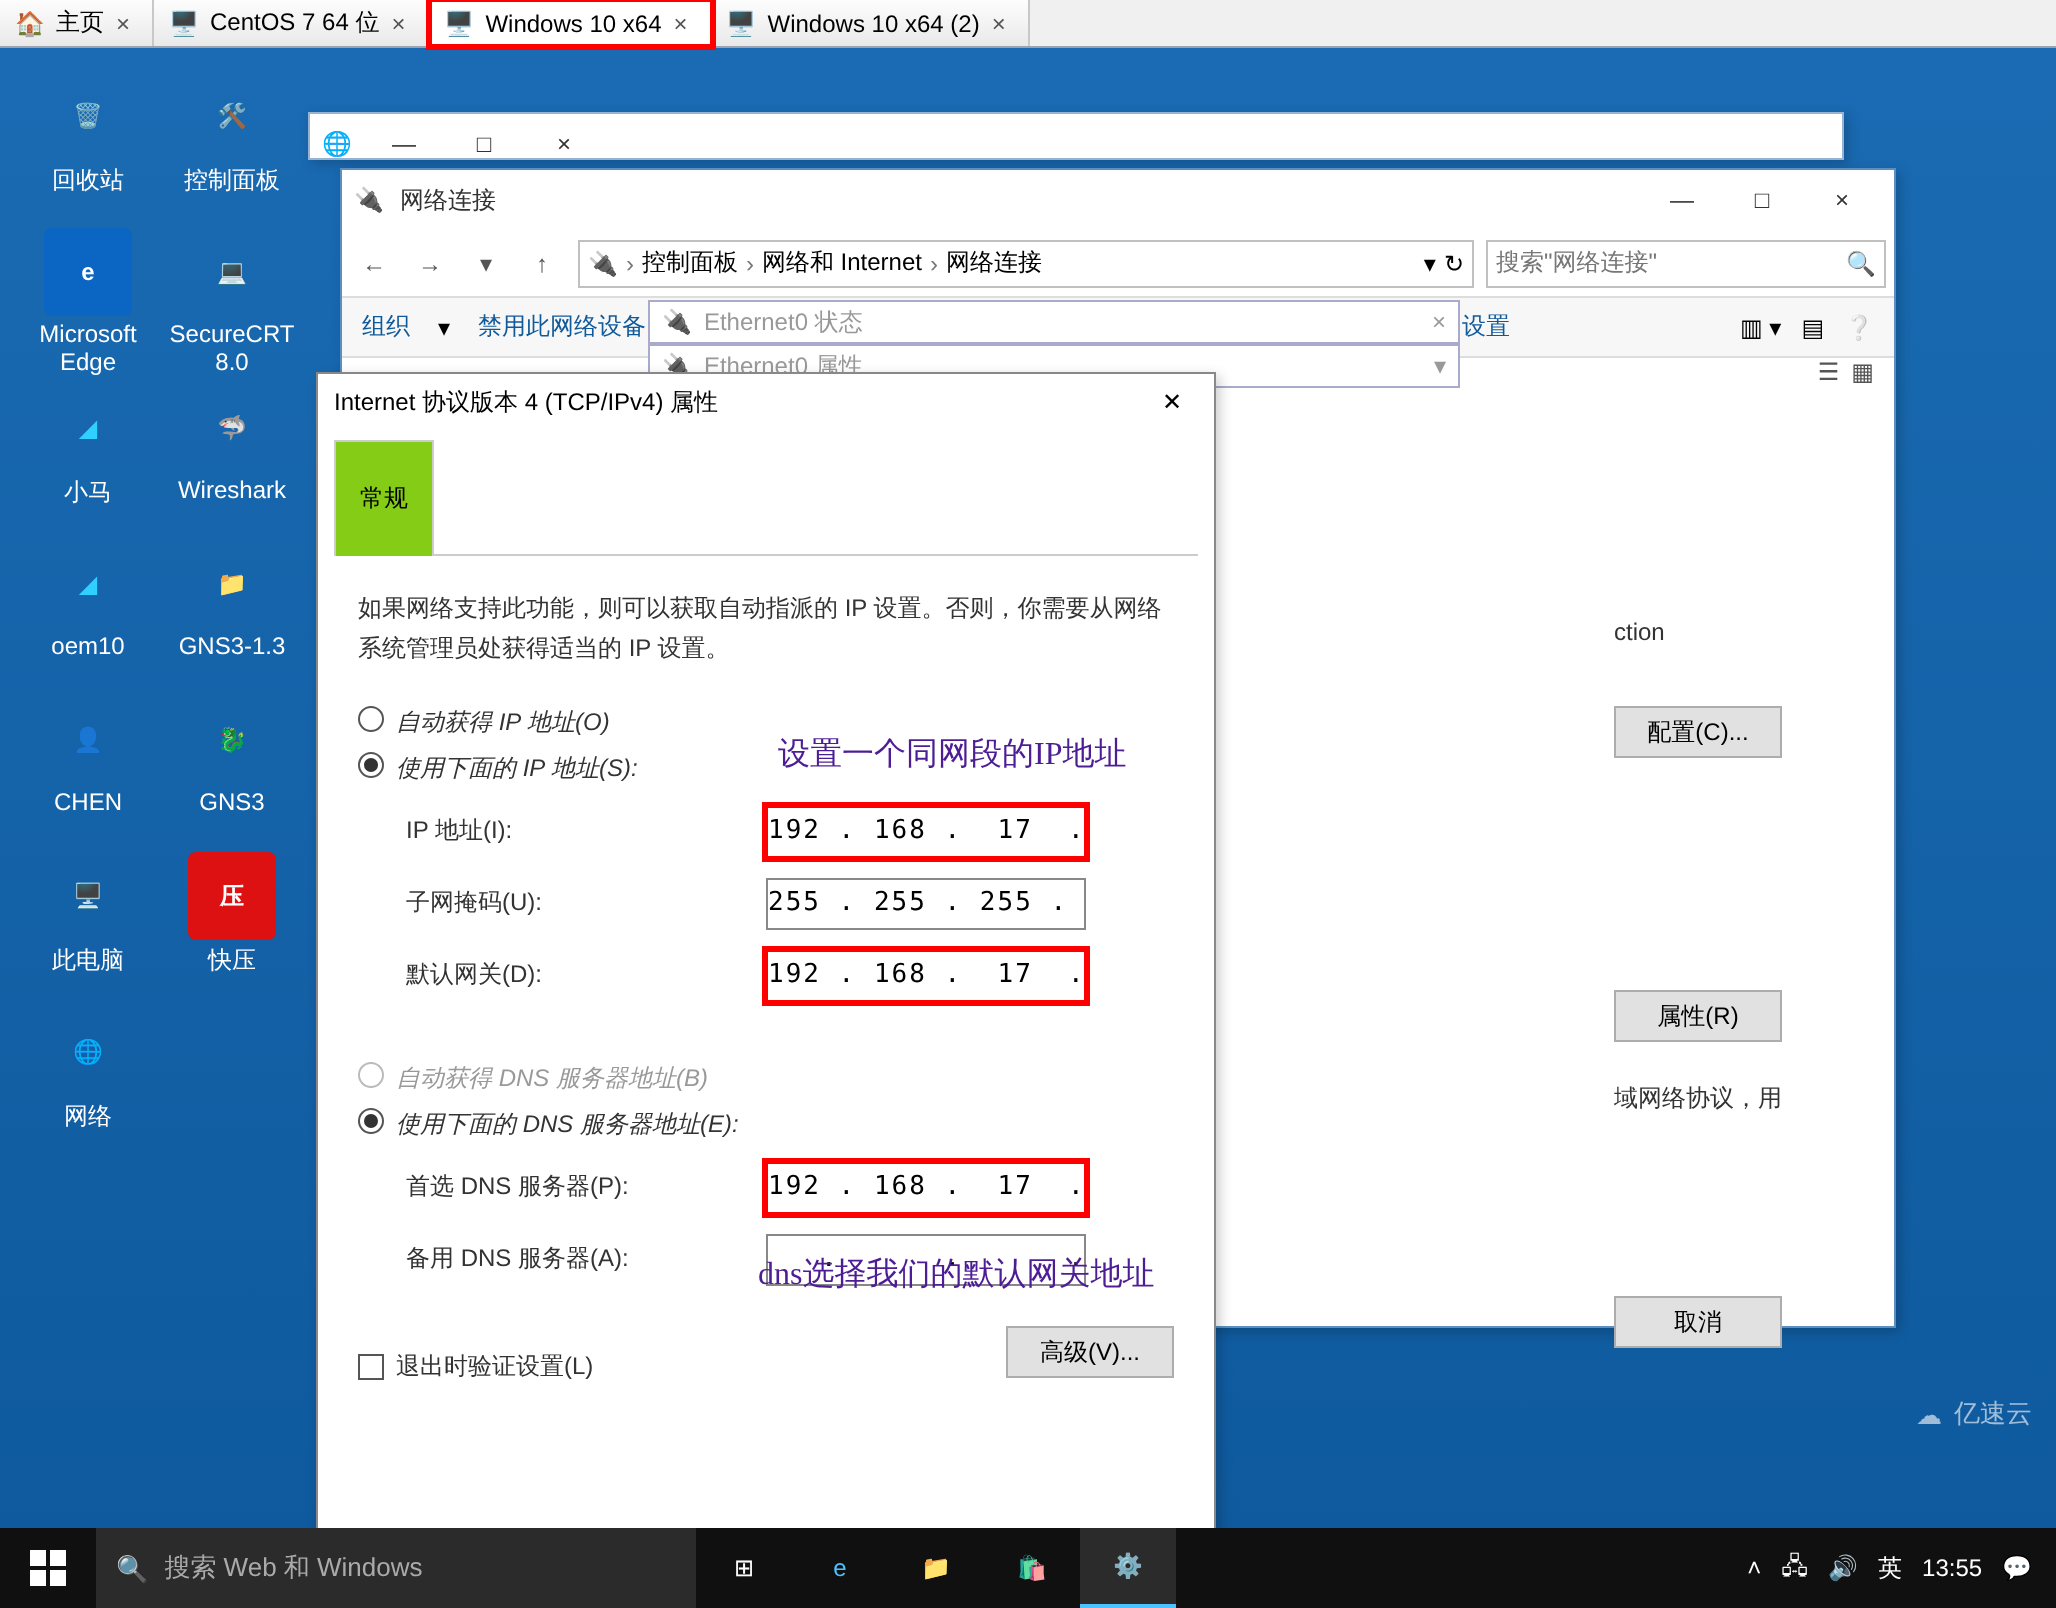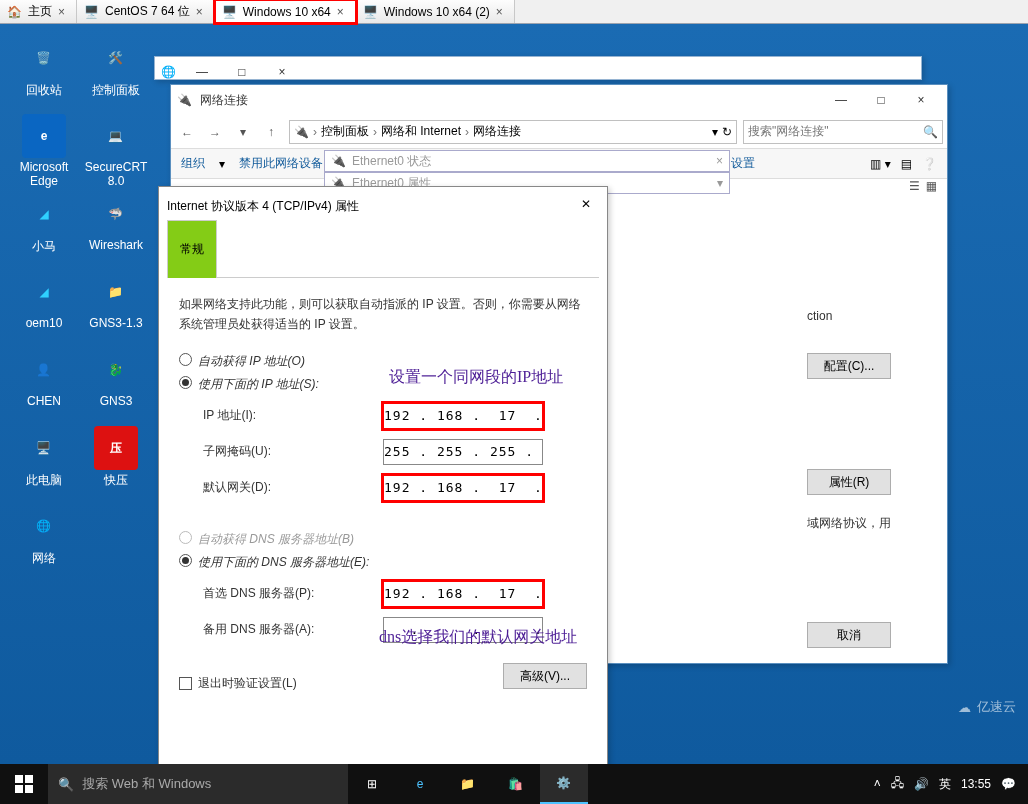--- a/index.html
+++ b/index.html
@@ -44,21 +44,21 @@
 .exp-right-panel { position:absolute; right:10px; top:130px; width:130px;}
 .plain-btn { min-width:84px; height:26px; border:1px solid #adadad; background:#e1e1e1; font-size:12px; }
 .prop-desc{ font-size:12px; color:#333;}
 
 
 .eth-status-strip{ position:absolute; left:324px; top:126px; width:406px; height:22px; background:#fff; border:1px solid #aac; display:flex; align-items:center; padding:0 6px; color:#999;}
 .eth-prop-strip{ position:absolute; left:324px; top:148px; width:406px; height:22px; background:#fff; border:1px solid #aac; display:flex; align-items:center; padding:0 6px; color:#999;}
 
 
 #win-ipv4 { left: 158px; top: 162px; width: 450px; height: 580px; background:#fff; border:1px solid #888; }
-#win-ipv4 .dlg-title { height:28px; display:flex; align-items:flex-end; justify-content:space-between; padding:0 8px; font-size:12px;}
+#win-ipv4 .dlg-title { height:28px; display:flex; align-items:center; justify-content:space-between; padding:0 8px; font-size:12px;}
 .dlg-close{ width:26px; height:22px; display:flex; align-items:center; justify-content:center;}
 .tabs{ margin:4px 8px 0 8px; border-bottom:1px solid #ccc; display:flex;}
 .tab{ padding:20px 12px; border:1px solid #ccc; border-bottom:none; background:#84cc16; font-size:12px; position:relative; top:1px;}
 .dlg-body{ padding:16px 20px; font-size:12px; color:#333;}
 .dlg-text{ line-height:1.7; margin-bottom:18px;}
 .radio-row{ display:flex; gap:6px; margin:6px 0;font-style:italic;}
 .radio{ width:13px; height:13px; border-radius:50%; border:1px solid #555; display:inline-flex; align-items:center; justify-content:center;}
 .radio.checked::after{ content:""; width:7px; height:7px; background:#333; border-radius:50%;}
 .radio.disabled{ border-color:#bbb;}
 .field-row{ display:flex; align-items:center; margin:10px 0 10px 24px;}
@@ -218,21 +218,21 @@
       </div>
       <div class="right">
         <span>▥ ▾</span>
         <span>▤</span>
         <span style="color:#1e6fbf">❔</span>
       </div>
     </div>
     <div class="exp-body">
       <div class="exp-right-panel">
         <div class="prop-desc" style="margin-bottom:30px;">ction</div>
-        <button class="plain-btn" style="margin-bottom:90px;">配置(C)...</button>
+        <button class="plain-btn" style="margin-bottom:116px;">配置(C)...</button>
         <button class="plain-btn" style="margin-bottom:20px;">属性(R)</button>
         <div class="prop-desc" style="margin-bottom:90px;">域网络协议，用</div>
         <button class="plain-btn">取消</button>
       </div>
       <div style="position:absolute; right:10px; bottom:6px; display:flex; gap:6px; color:#555;">
         <span>☰</span>
         <span>▦</span>
       </div>
     </div>
   </div>

